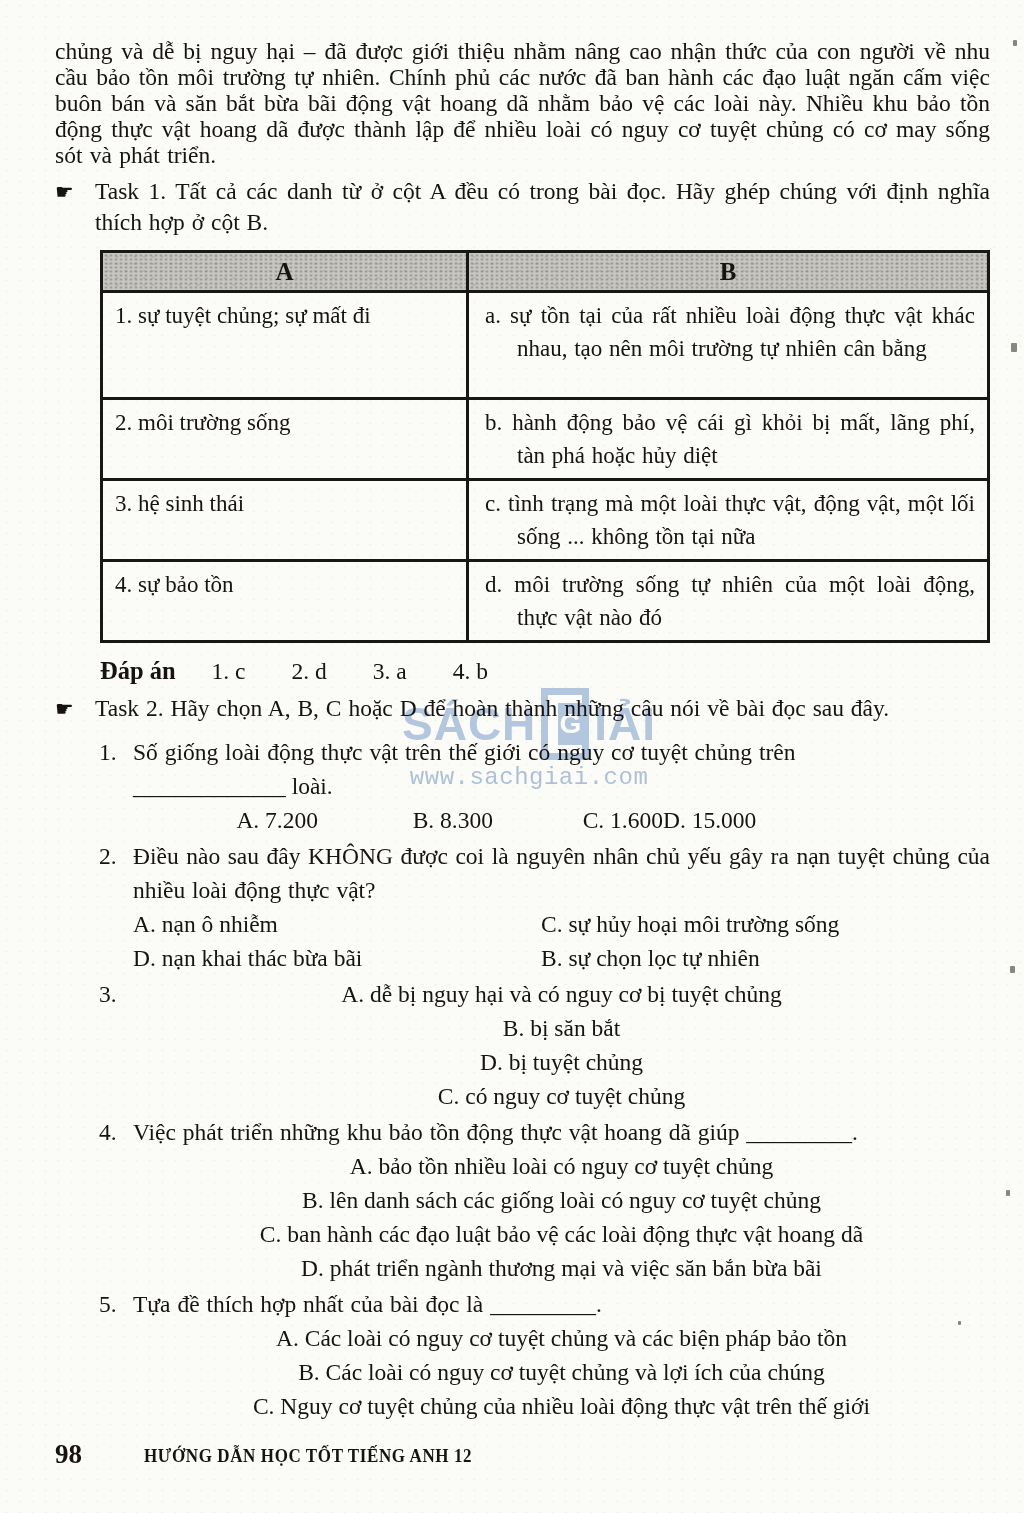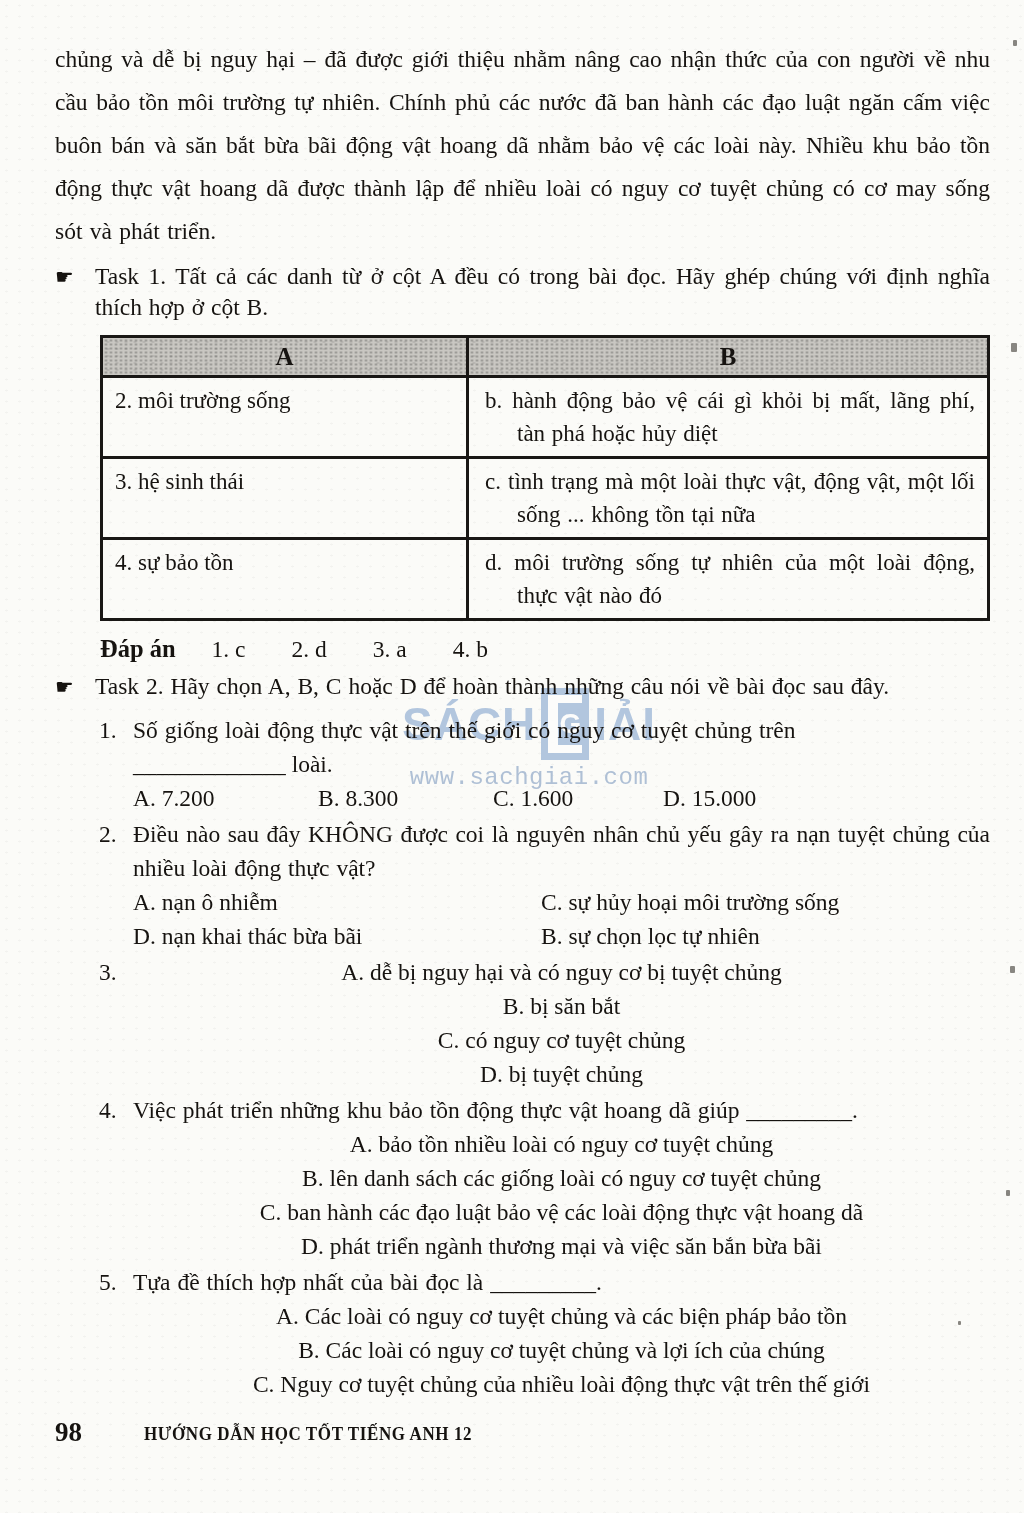--- a/index.html
+++ b/index.html
@@ -40,21 +40,21 @@
   }
   .wm-url{
     margin-top:4px;
     font-family:Liberation Mono, monospace;
     font-size:24px;color:#a5b8d1;letter-spacing:.5px;
   }
   
   .content{position:relative;z-index:1;padding:38px 34px 0 55px;}
   .intro{
     margin:0 0 8px 0;
-    font-size:23.5px;line-height:43px;text-align:justify;word-spacing:1.5px;
+    font-size:23.5px;line-height:26px;text-align:justify;word-spacing:1.5px;
   }
   .task{display:flex;align-items:flex-start;margin:6px 0 10px 0;}
   .hand{flex:none;width:40px;font-size:21px;line-height:31px;padding-top:1px;}
   .task-text{margin:0;font-size:23.5px;line-height:31px;text-align:justify;flex:1;word-spacing:1px;}
   .task-label{font-weight:normal;}
   
   table.match-table{
     border-collapse:collapse;margin:12px 0 12px 45px;width:890px;
     font-size:23px;line-height:33px;table-layout:fixed;
   }
@@ -76,21 +76,21 @@
   .answer-key{margin:2px 0 6px 45px;font-size:23.5px;line-height:32px;}
   .answer-key b{font-size:24.5px;}
   .answer-key .ak-item{margin-left:46px;}
   .answer-key .ak-item:first-of-type{margin-left:36px;}
   
   .questions{margin-top:2px;}
   .question{display:flex;margin:0 0 2px 0;font-size:23.5px;line-height:34px;}
   .q-num{flex:none;width:34px;margin-left:44px;}
   .q-body{flex:1;}
   .q-text{text-align:justify;word-spacing:1px;}
-  .opts-inline span{display:inline-block;}
+  .opts-inline span{display:inline-block;text-align:right;}
   .w1{width:185px;} .w2{width:175px;} .w3{width:170px;}
   .opt-grid{display:grid;grid-template-columns:408px 1fr;}
   .opt-list div{text-align:center;}
   
   .footer{display:flex;align-items:baseline;margin-top:16px;}
   .page-number{font-size:27px;font-weight:bold;}
   .book-title{
     margin-left:62px;font-size:17px;font-weight:bold;letter-spacing:.6px;
     transform:scaleY(1.12);transform-origin:bottom;
   }
@@ -127,20 +127,24 @@
           <col class="ca">
           <col>
         </colgroup>
       <thead>
         <tr>
           <th>A</th>
           <th>B</th>
         </tr>
       </thead>
       <tbody>
+        <tr class="r1">
+          <td class="cell-a">1. sự tuyệt chủng; sự mất đi</td>
+          <td class="cell-b">a. sự tồn tại của rất nhiều loài động thực vật khác nhau, tạo nên môi trường tự nhiên cân bằng</td>
+        </tr>
         <tr class="r2">
           <td class="cell-a">2. môi trường sống</td>
           <td class="cell-b">b. hành động bảo vệ cái gì khỏi bị mất, lãng phí, tàn phá hoặc hủy diệt</td>
         </tr>
         <tr class="r3">
           <td class="cell-a">3. hệ sinh thái</td>
           <td class="cell-b">c. tình trạng mà một loài thực vật, động vật, một lối sống ... không tồn tại nữa</td>
         </tr>
         <tr class="r4">
           <td class="cell-a">4. sự bảo tồn</td>
@@ -183,22 +187,22 @@
           </div>
         </div>
       </div>
 
       <div class="question">
         <span class="q-num">3.</span>
         <div class="q-body">
           <div class="opt-list">
             <div>A. dễ bị nguy hại và có nguy cơ bị tuyệt chủng</div>
             <div>B. bị săn bắt</div>
+            <div>D. bị tuyệt chủng</div>
             <div>C. có nguy cơ tuyệt chủng</div>
-            <div>D. bị tuyệt chủng</div>
           </div>
         </div>
       </div>
 
       <div class="question">
         <span class="q-num">4.</span>
         <div class="q-body">
           <div class="q-text">Việc phát triển những khu bảo tồn động thực vật hoang dã giúp _________.</div>
           <div class="opt-list">
             <div>A. bảo tồn nhiều loài có nguy cơ tuyệt chủng</div>

